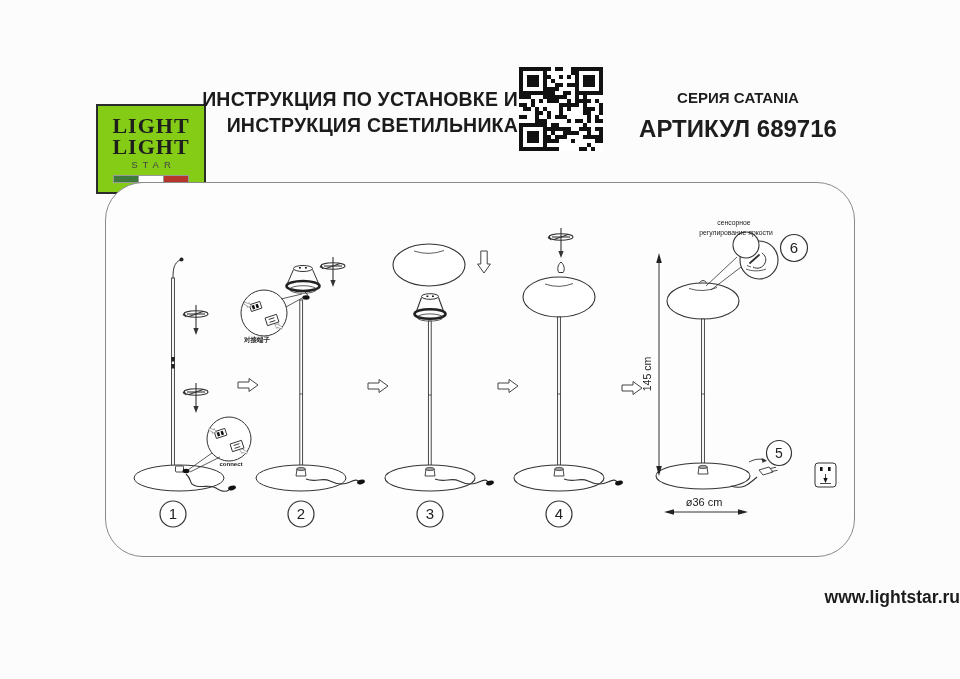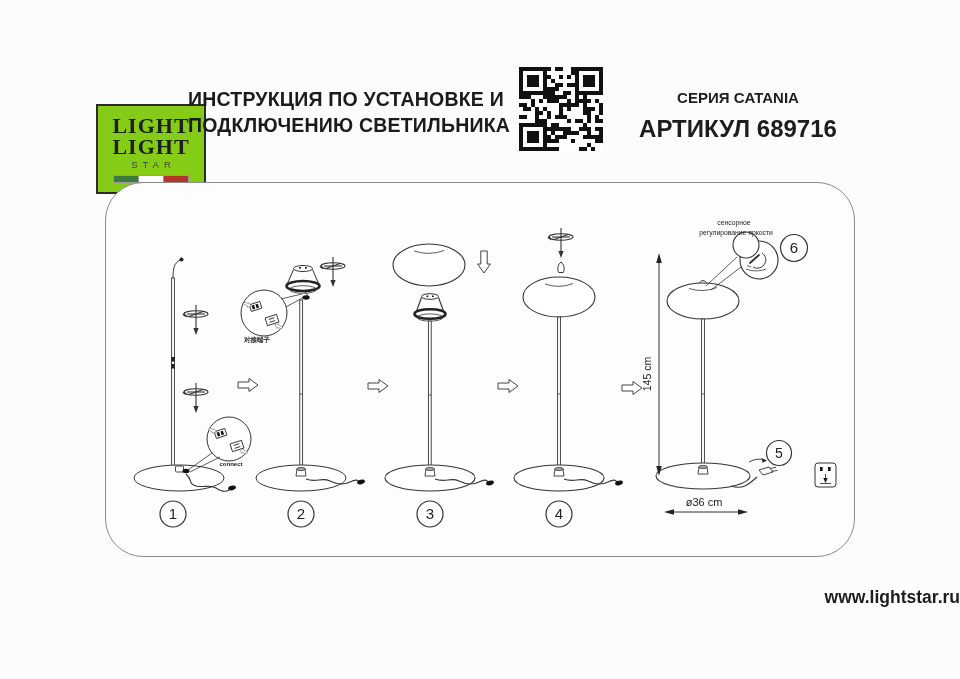--- a/index.html
+++ b/index.html
@@ -11,21 +11,21 @@
   .logo-word{font-family:"Liberation Serif",serif;font-weight:700;font-size:22px;
              line-height:21px;letter-spacing:1px;color:#1e1e1e;}
   .logo-word.first{margin-top:9px;}
   .logo-group{font-size:9.5px;letter-spacing:5px;margin-left:5px;color:#444;margin-top:2px;}
   .logo-flag{display:flex;width:76px;height:8px;margin:5px auto 0;}
   .logo-flag span{flex:1;border:1px solid #999;box-sizing:border-box;}
   .logo-flag .g{background:#3f7a3c;}
   .logo-flag .w{background:#fff;border-left:none;border-right:none;}
   .logo-flag .r{background:#b5352c;}
   
-  .title{position:absolute;left:188px;top:86px;width:330px;text-align:left;
+  .title{position:absolute;left:188px;top:86px;width:330px;text-align:right;
          font-size:19.5px;font-weight:800;line-height:26px;color:#1b1b1b;letter-spacing:.2px;}
   .qr{position:absolute;left:519px;top:67px;width:84px;height:84px;}
   .series-block{position:absolute;left:628px;top:89px;width:220px;text-align:center;}
   .series{font-size:15px;font-weight:800;color:#1d1d1d;text-align:center;}
   .article{font-size:24px;font-weight:800;color:#1d1d1d;margin-top:9px;}
   
   .panel{position:absolute;left:105px;top:182px;width:750px;height:375px;
          border:1px solid #8a8a8a;border-radius:38px;background:#fdfdfd;box-sizing:border-box;}
   .panel svg{position:absolute;left:0;top:0;}
   svg{font-family:"Liberation Sans",sans-serif;}
@@ -44,21 +44,21 @@
     <div class="logo-group">STAR</div>
     <div class="logo-flag">
       <span class="g"></span>
         <span class="w"></span>
         <span class="r"></span>
     </div>
   </div>
 
   <div class="title">
     <div>ИНСТРУКЦИЯ ПО УСТАНОВКЕ И</div>
-    <div>ПОДКЛЮЧЕНИЮ СВЕТИЛЬНИКА</div>
+    <div>ИНСТРУКЦИЯ СВЕТИЛЬНИКА</div>
   </div>
 
   <svg class="qr" viewBox="0 0 84 84">
     <rect x="0" y="0" width="84" height="84" fill="#fff"></rect>
     <g fill="#111">
       <rect x="0" y="0" width="28" height="28"></rect>
         <rect x="4" y="4" width="20" height="20" fill="#fff"></rect>
         <rect x="8" y="8" width="12" height="12"></rect>
       <rect x="56" y="0" width="28" height="28"></rect>
         <rect x="60" y="4" width="20" height="20" fill="#fff"></rect>

